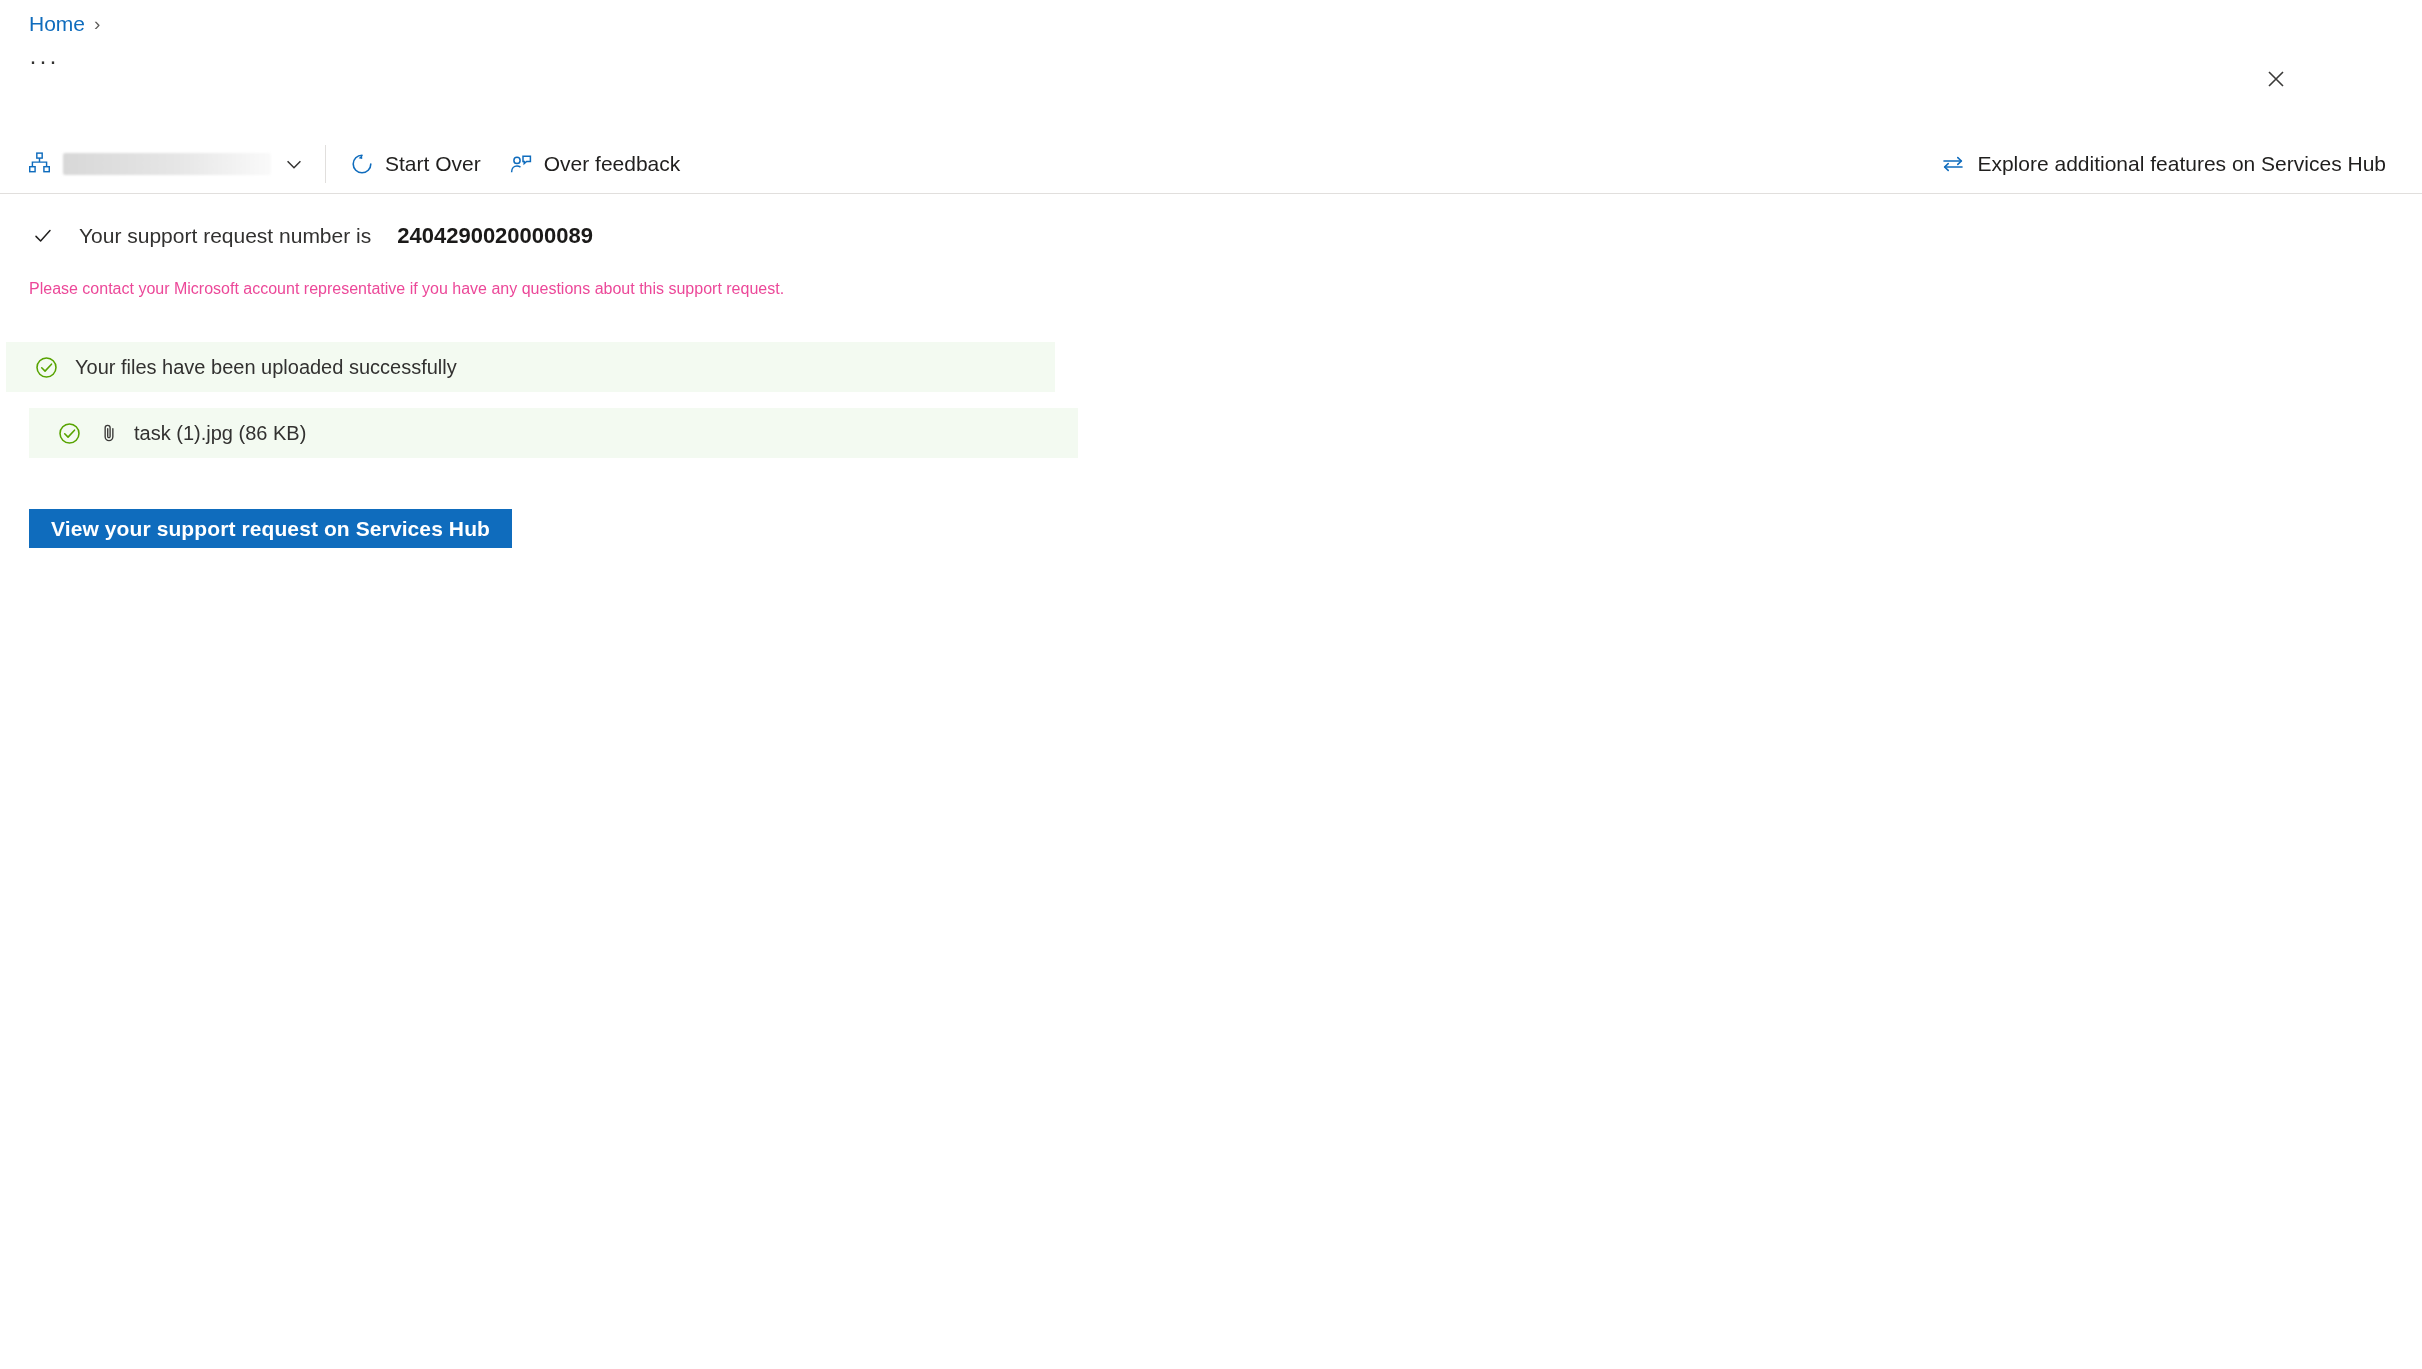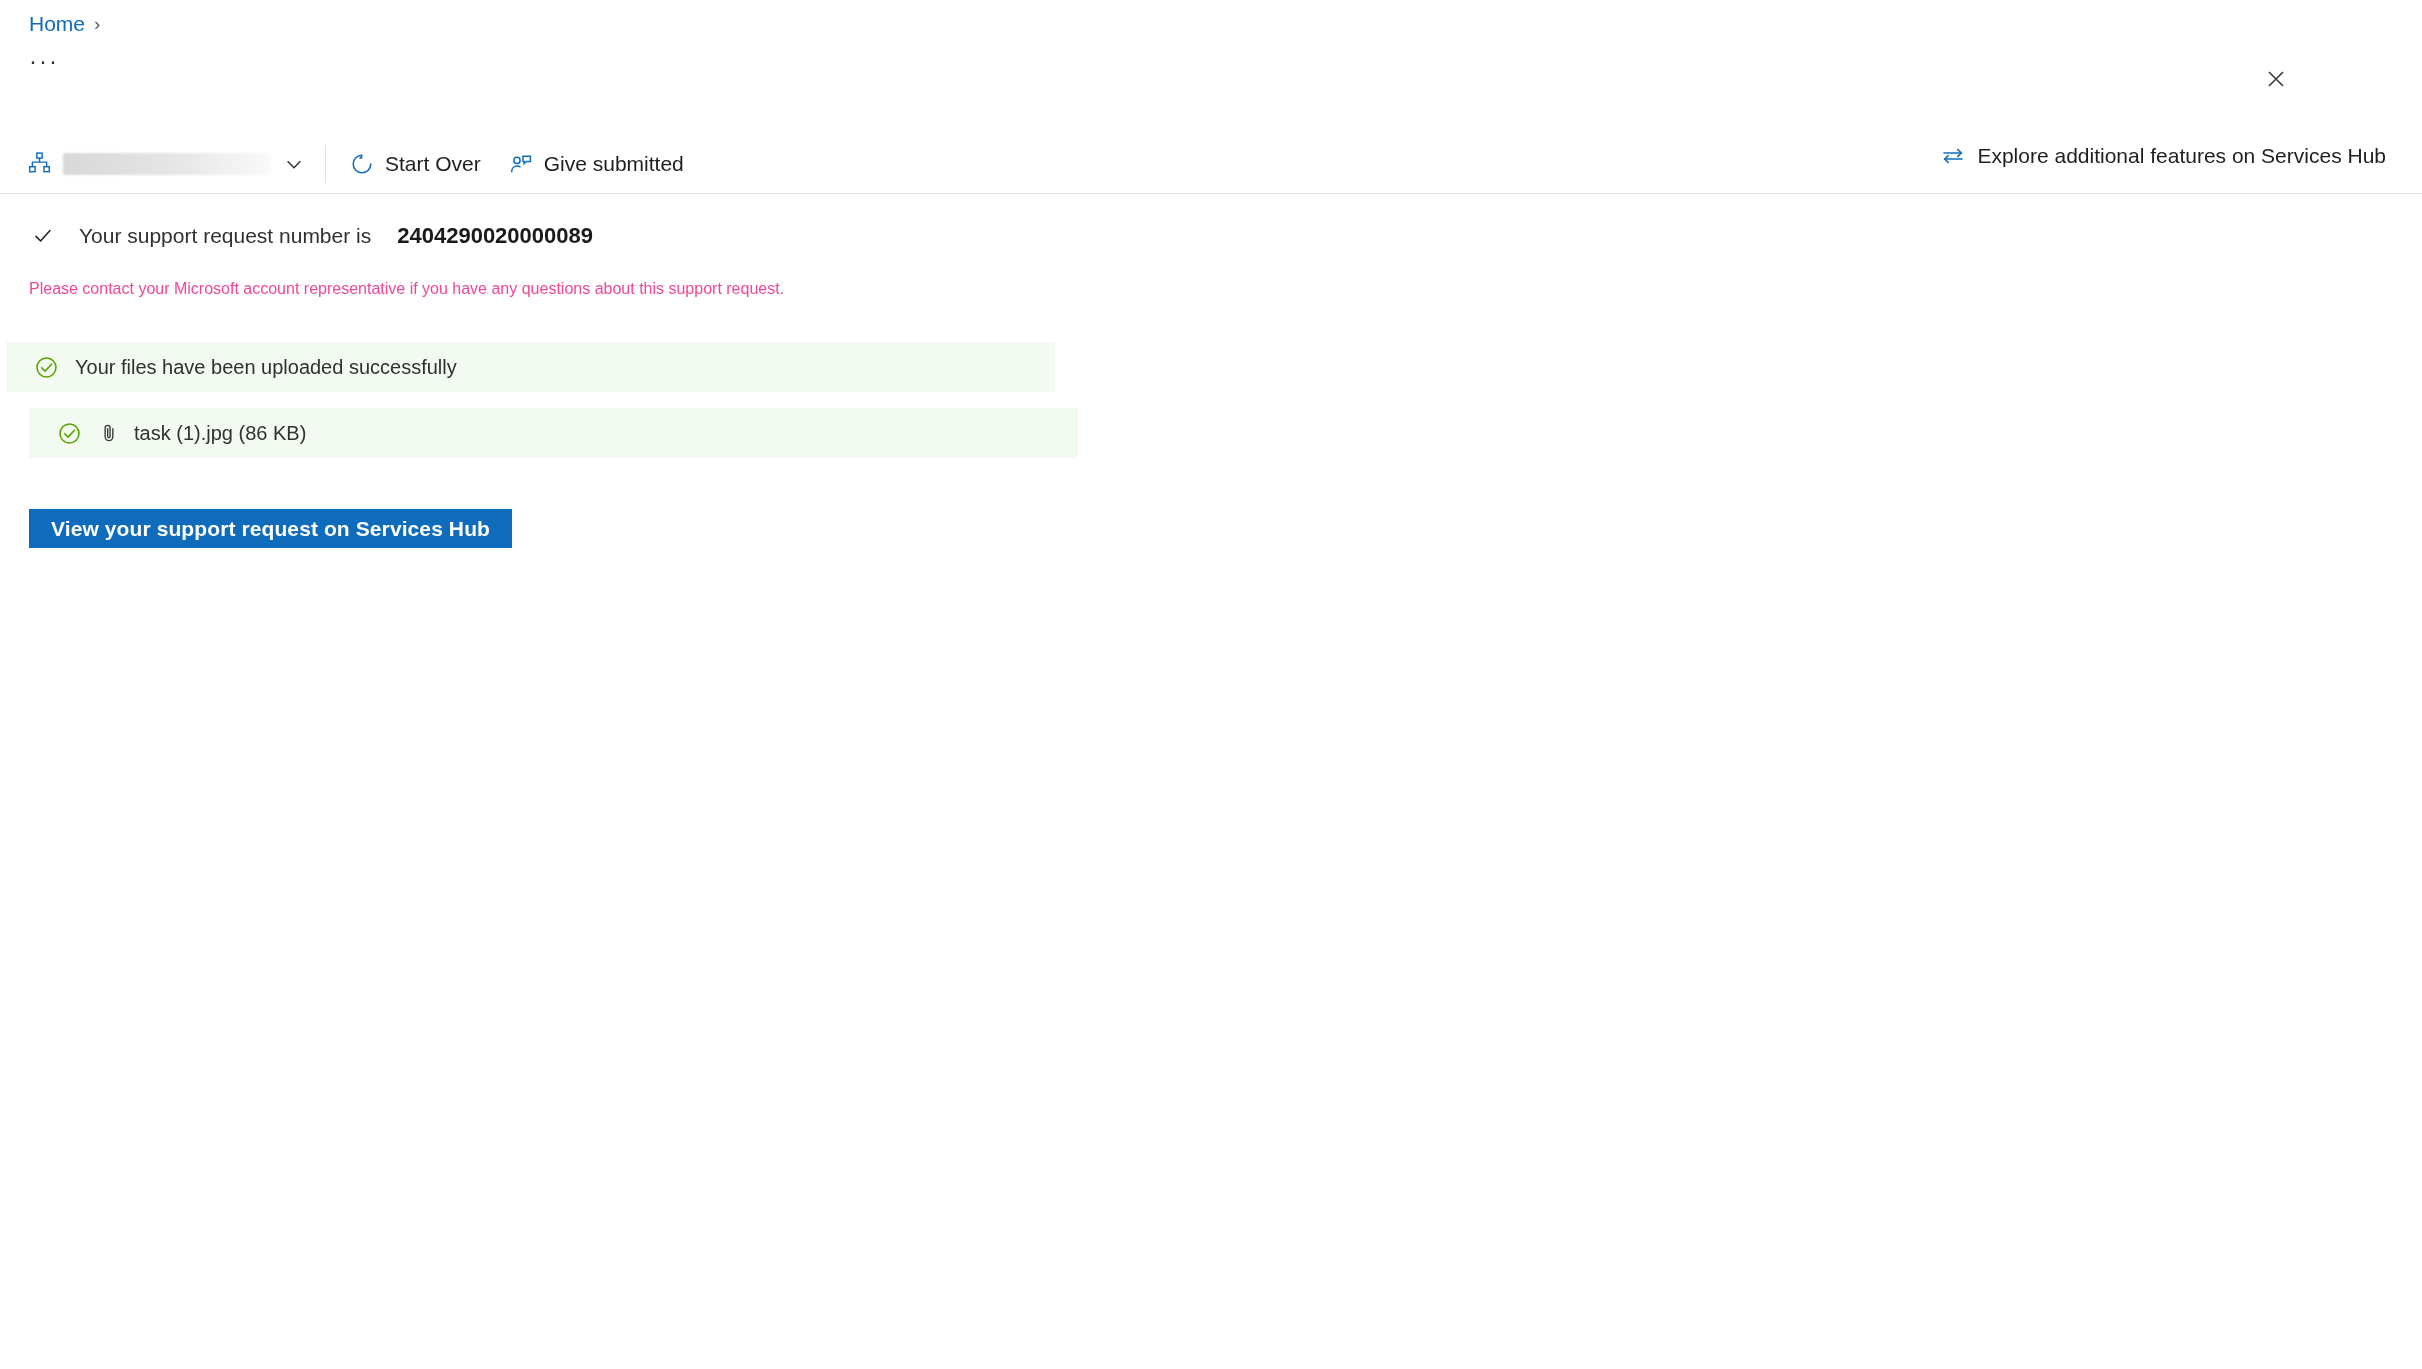--- a/index.html
+++ b/index.html
@@ -44,21 +44,21 @@
     position: absolute; right: 20px; top: 57px;
     width: 44px; height: 44px; border: none; background: transparent;
     cursor: pointer; display: flex; align-items: center; justify-content: center;
     color: #3b3a39;
   }
 
   
   .commandbar {
     position: absolute; left: 0; top: 134px; width: 2422px; height: 60px;
     border-bottom: 1px solid #e1dfdd;
-    display: flex; align-items: flex-start;
+    display: flex; align-items: center;
   }
   .cb-left { display: flex; align-items: center; height: 100%; }
 
   .scope-select {
     display: flex; align-items: center; gap: 12px;
     height: 44px; padding: 0 12px 0 18px; margin-left: 10px;
     border: none; background: transparent; cursor: pointer;
   }
   .scope-value {
     width: 208px; height: 22px; border-radius: 2px;
@@ -173,21 +173,21 @@
       </button>
 
       <button class="cb-btn">
         <span class="ico">
           <svg width="24" height="24" viewBox="0 0 24 24" fill="none" stroke="#0f6cbd" stroke-width="1.5">
             <circle cx="8" cy="8.4" r="3.1"></circle>
             <path d="M2.6 20.2 C2.6 16.2 5.1 14 8 14 C9.3 14 10.5 14.4 11.5 15.1"></path>
             <path d="M14 4.2 H21.4 V9.4 H17.6 L15.2 11.6 V9.4 H14 Z"></path>
           </svg>
         </span>
-        <span>Give submitted</span>
+        <span>Over feedback</span>
       </button>
     </div>
 
     <div class="cb-right">
       <button class="cb-btn">
         <span class="ico">
           <svg width="26" height="26" viewBox="0 0 26 26" fill="none" stroke="#0f6cbd" stroke-width="1.6">
             <path d="M4 10 H21" stroke-linecap="round"></path>
             <path d="M17.8 6.6 L21.4 10 L17.8 13.4" stroke-linecap="round" stroke-linejoin="round"></path>
             <path d="M22 16 H5" stroke-linecap="round"></path>

